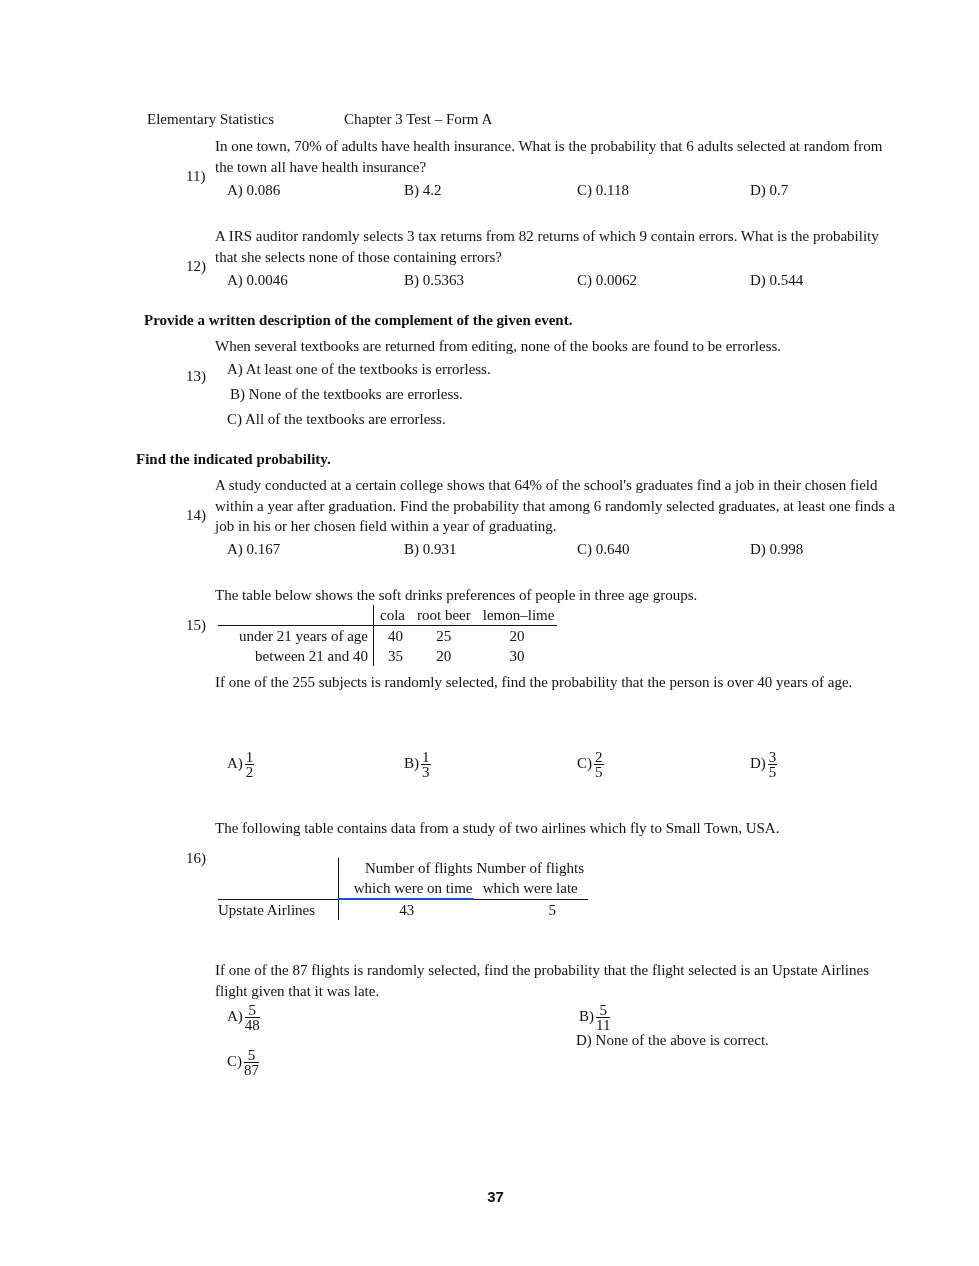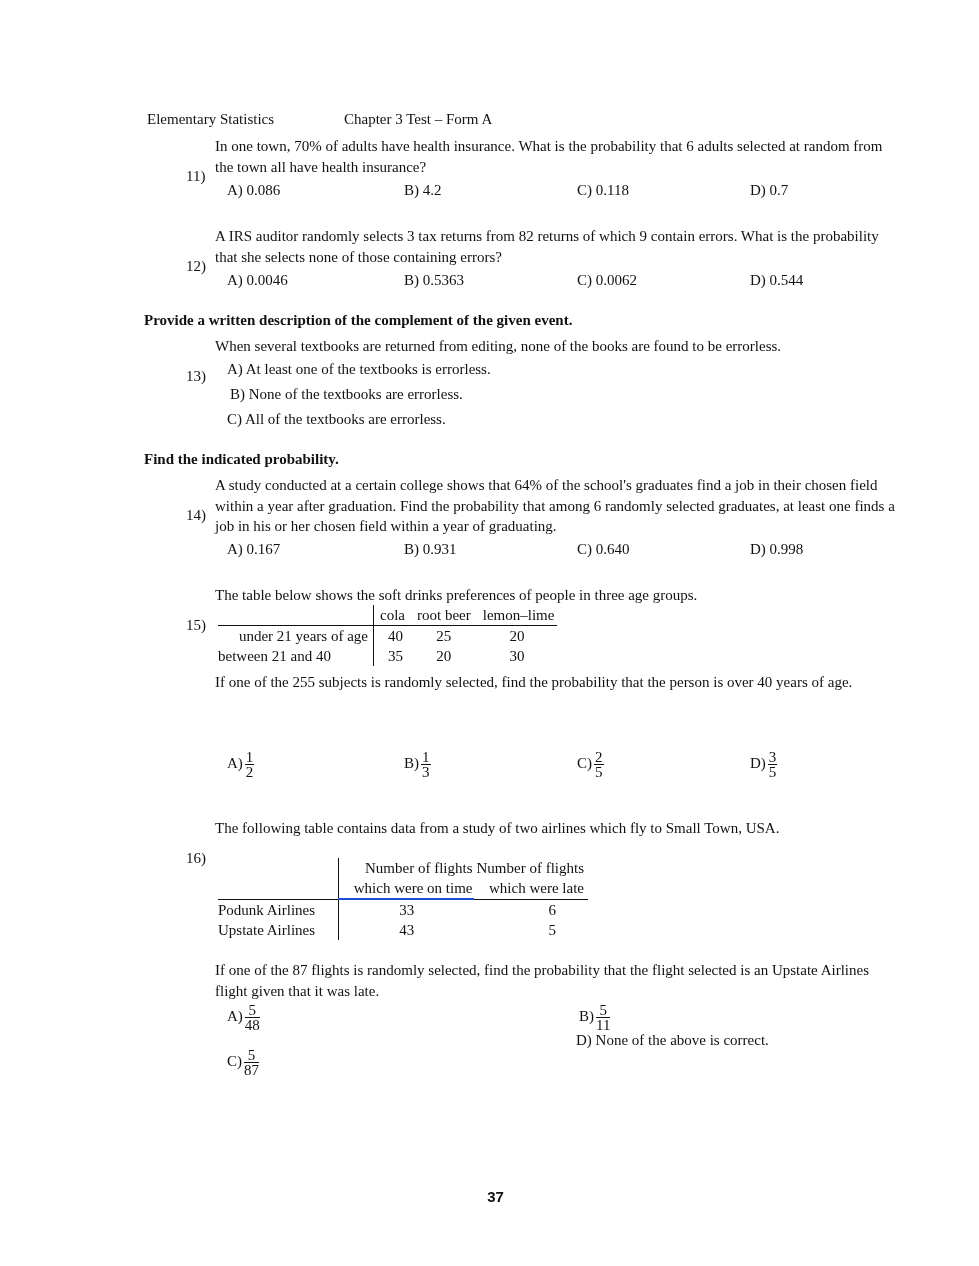--- a/index.html
+++ b/index.html
@@ -47,21 +47,21 @@
 <div class="abs bold" style="top:312px;left:144px">Provide a written description of the complement of the given event.</div>
 
 <div>
   <div class="qnum" style="top:336px">13)</div>
   <div class="qtext" style="top:336px">When several textbooks are returned from editing, none of the books are found to be errorless.</div>
   <div class="opt" style="top:361px;left:227px"><span>A)</span> <span>At least one of the textbooks is errorless.</span></div>
   <div class="opt" style="top:386px;left:230px"><span>B)</span> <span>None of the textbooks are errorless.</span></div>
   <div class="opt" style="top:411px;left:227px"><span>C)</span> <span>All of the textbooks are errorless.</span></div>
 </div>
 
-<div class="abs bold" style="top:451px;left:144px">Find the indicated probability.</div>
+<div class="abs bold" style="top:451px;left:136px">Find the indicated probability.</div>
 
 <div>
   <div class="qnum" style="top:475px">14)</div>
   <div class="qtext" style="top:475px">A study conducted at a certain college shows that 64% of the school's graduates find a job in their chosen field within a year after graduation. Find the probability that among 6 randomly selected graduates, at least one finds a job in his or her chosen field within a year of graduating.</div>
   <div class="opt" style="top:541px;left:227px"><span>A)</span> <span>0.167</span></div>
   <div class="opt" style="top:541px;left:404px"><span>B)</span> <span>0.931</span></div>
   <div class="opt" style="top:541px;left:577px"><span>C)</span> <span>0.640</span></div>
   <div class="opt" style="top:541px;left:750px"><span>D)</span> <span>0.998</span></div>
 </div>
 
@@ -77,21 +77,21 @@
       <td style="border-bottom:1px solid #111;padding:0 6px;">root beer</td>
       <td style="border-bottom:1px solid #111;padding:0 3px 0 6px;text-align:center">lemon–lime</td>
     </tr>
     <tr>
       <td style="text-align:right;padding-right:5px">under 21 years of age</td>
       <td style="border-left:1px solid #111;padding-left:14px">40</td>
       <td style="text-align:center">25</td>
       <td style="text-align:center">20</td>
     </tr>
     <tr>
-      <td style="padding-right:5px">between 21 and 40</td>
+      <td style="text-align:right;padding-right:5px">between 21 and 40</td>
       <td style="border-left:1px solid #111;padding-left:14px">35</td>
       <td style="text-align:center">20</td>
       <td style="text-align:center">30</td>
     </tr>
   </tbody>
     </table>
 
   <div class="qtext" style="top:672px">If one of the 255 subjects is randomly selected, find the probability that the person is over 40 years of age.</div>
 
   <div class="opt" style="top:750px;left:227px"><span>A)</span><span class="frac"><span class="num">1</span><span class="den">2</span></span></div>
@@ -107,26 +107,21 @@
   <table class="abs" style="top:858px;left:218px">
     <tbody>
         <tr>
       <td style="width:120px"></td>
       <td style="border-left:1px solid #111;padding:0 2px 0 26px;text-align:right">Number of flights</td>
       <td style="padding:0 4px 0 2px;text-align:right">Number of flights</td>
     </tr>
     <tr>
       <td style="border-bottom:1px solid #111"></td>
       <td style="border-left:1px solid #111;border-bottom:2px solid #1d4ed8;padding:0 2px 0 6px;text-align:right">which were on time</td>
-      <td style="border-bottom:1px solid #111;padding:0 4px 0 2px;text-align:right">which were late</td>
-    </tr>
-    <tr>
-      <td style="padding-right:4px">Podunk Airlines</td>
-      <td style="border-left:1px solid #111;text-align:center">33</td>
-      <td style="text-align:right;padding-right:32px">6</td>
+      <td style="border-bottom:1px solid #111;padding:0 4px 0 2px;text-align:center">which were late</td>
     </tr>
     <tr>
       <td style="padding-right:4px">Upstate Airlines</td>
       <td style="border-left:1px solid #111;text-align:center">43</td>
       <td style="text-align:right;padding-right:32px">5</td>
     </tr>
   </tbody>
     </table>
 
   <div class="qtext" style="top:960px">If one of the 87 flights is randomly selected, find the probability that the flight selected is an Upstate Airlines flight given that it was late.</div>

